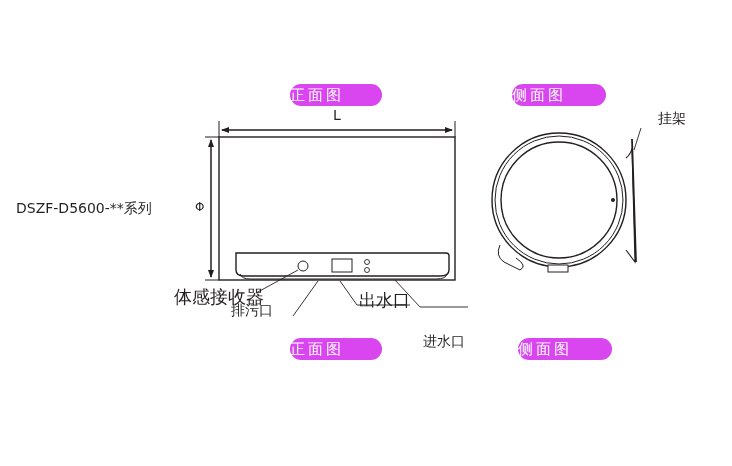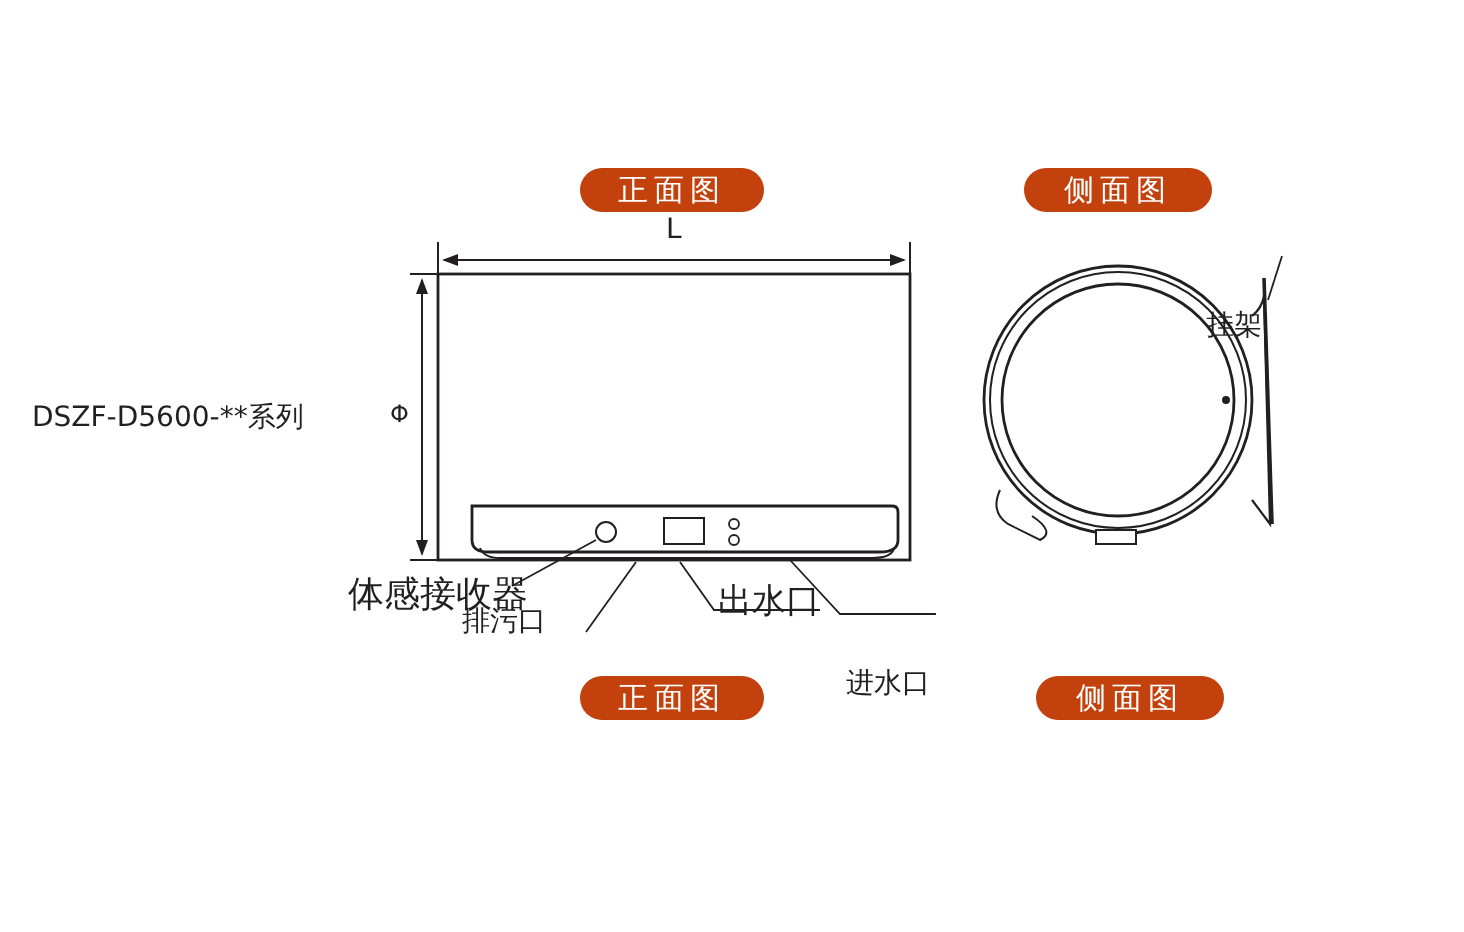--- a/index.html
+++ b/index.html
@@ -1,17 +1,17 @@
 <!DOCTYPE html>
 <html><head>
 <meta charset="utf-8">
 <style>
   html,body{margin:0;padding:0;background:#fff;}
   body{width:732px;height:466px;position:relative;overflow:hidden;font-family:"DejaVu Sans",sans-serif;color:#231f20;}
-  .pill{position:absolute;height:22px;background:#c2410c;color:#fff;border-radius:11px;font-size:15px;line-height:22px;text-align:center;letter-spacing:3px;font-family:"DejaVu Serif",serif;}
+  .pill{position:absolute;height:22px;background:#d946ef;color:#fff;border-radius:11px;font-size:15px;line-height:22px;letter-spacing:3px;font-family:"DejaVu Serif",serif;}
   .lbl{position:absolute;font-size:13px;white-space:nowrap;}
   svg{position:absolute;left:0;top:0;}
 </style>
 </head>
 <body>
 
 <svg width="732" height="466" viewBox="0 0 732 466">
   <defs>
     <marker id="arr" markerWidth="8" markerHeight="8" refX="7" refY="4" orient="auto" markerUnits="userSpaceOnUse">
       <path d="M0,1 L8,4 L0,7 Z" fill="#231f20"></path>
@@ -63,13 +63,13 @@
 <div class="pill" style="left:518px;top:338px;width:94px;">侧面图</div>
 
 <div class="lbl" style="left:333px;top:107px;font-size:14px;">L</div>
 <div class="lbl" style="left:195px;top:200px;font-size:12px;">Φ</div>
 <div class="lbl" style="left:16px;top:200px;font-size:14px;">DSZF-D5600-**系列</div>
 
 <div class="lbl" style="left:174px;top:285px;font-size:18px;">体感接收器</div>
 <div class="lbl" style="left:231px;top:302px;font-size:14px;">排污口</div>
 <div class="lbl" style="left:359px;top:289px;font-size:17px;">出水口</div>
 <div class="lbl" style="left:423px;top:289px;font-size:14px;margin-top:44px;">进水口</div>
-<div class="lbl" style="left:603px;top:110px;font-size:14px;margin-top:44px;">挂架</div>
+<div class="lbl" style="left:658px;top:110px;font-size:14px;">挂架</div>
 
 </body></html>

